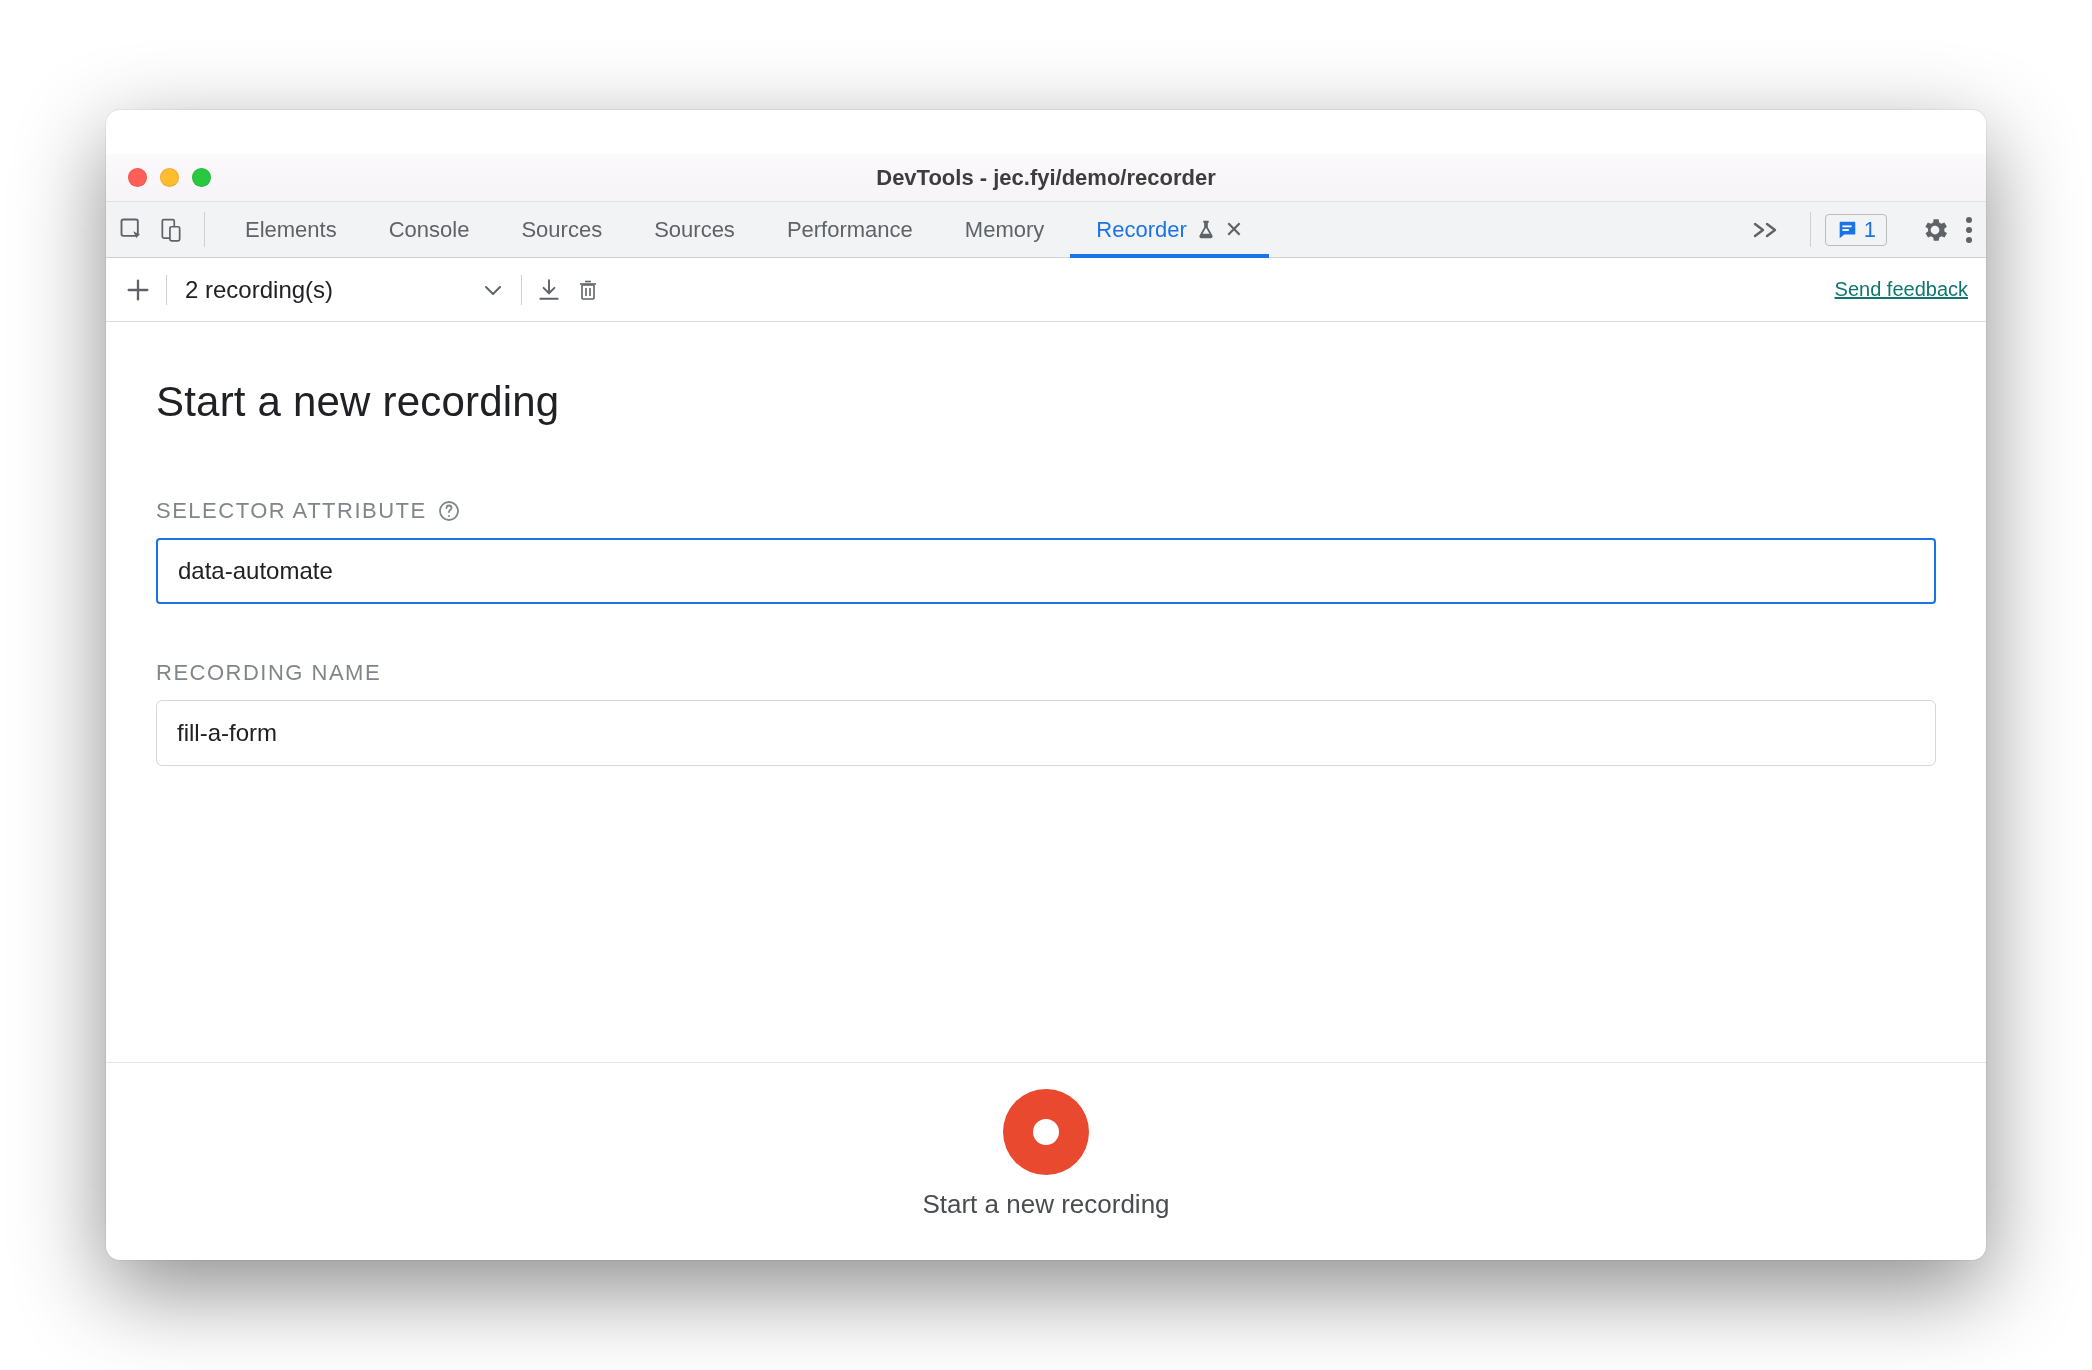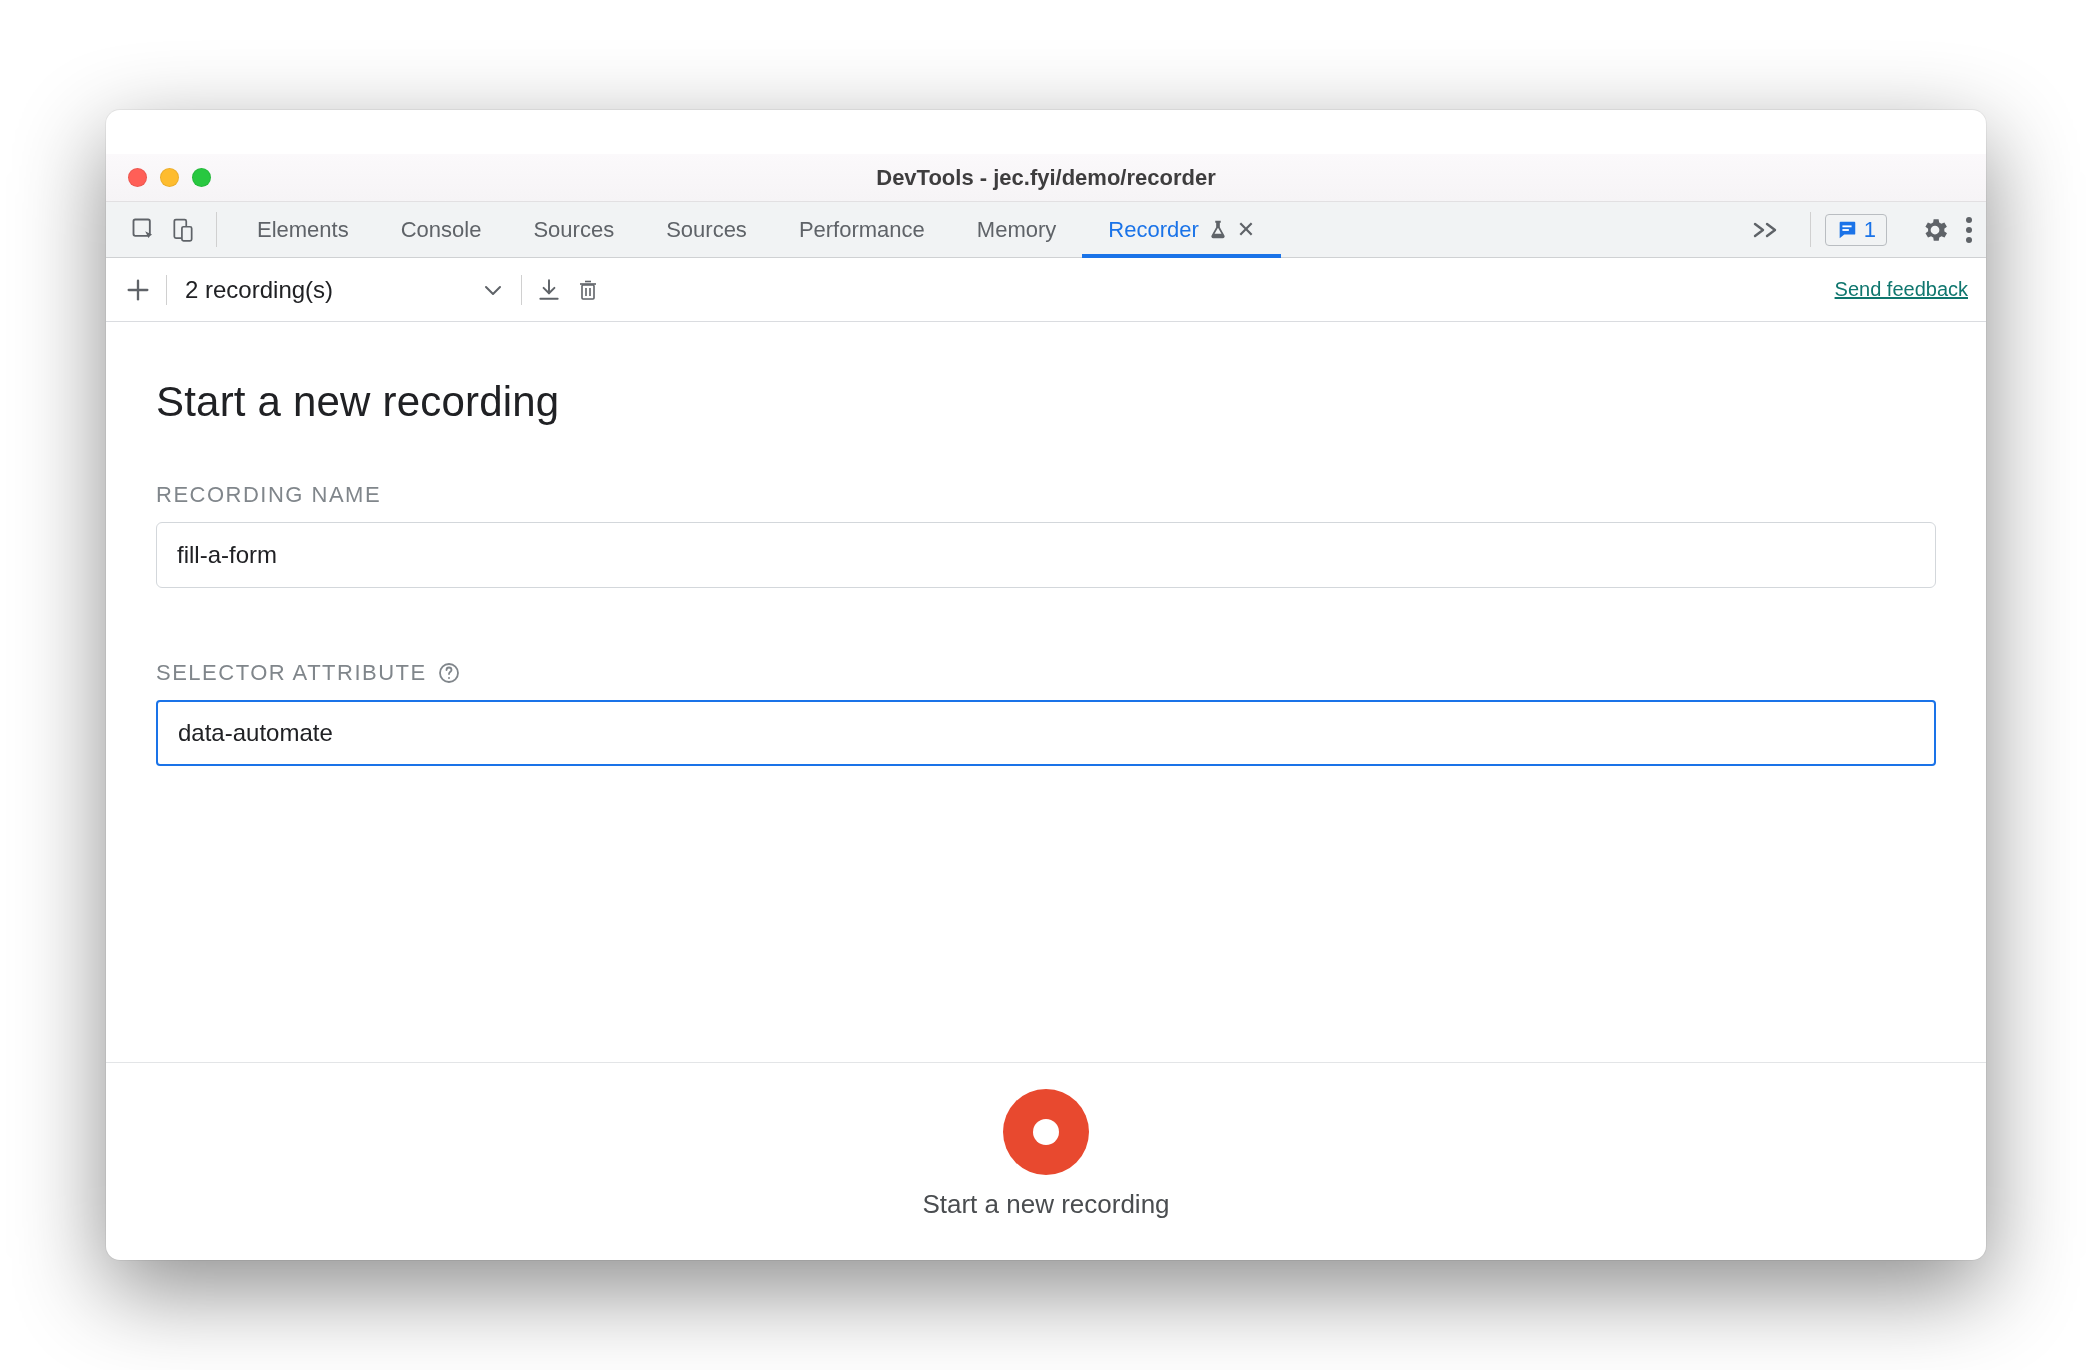--- a/index.html
+++ b/index.html
@@ -45,21 +45,21 @@
       font-size: 22px; font-weight: 600; color:#3e3d3e;
       pointer-events:none;
     }
     
     .tabsrow {
       height: 56px;
       background:#f1f3f4;
       border-bottom:1px solid #cfd1d3;
       display:flex;
       align-items:stretch;
-      padding: 0 12px 0 24px;
+      padding: 0 12px 0 12px;
       gap: 8px;
       font-size: 22px;
       color:#5f6368;
     }
     .tabsrow .left-tools { display:flex; align-items:center; gap:12px; padding-right:6px; }
     .tabsrow .divider { width:1px; background:#d0d0d0; margin: 10px 6px; }
     .tablist { display:flex; align-items:stretch; flex:1; }
     .tab {
       display:flex; align-items:center; justify-content:center;
       padding: 0 26px; cursor:pointer; position:relative;
@@ -251,41 +251,41 @@
             <line x1="10" y1="10" x2="10" y2="18"></line>
             <line x1="14" y1="10" x2="14" y2="18"></line>
           </svg>
       </span>
     </div>
     <a class="feedback-link">Send feedback</a>
   </div>
 
   <div class="content">
     <h1 class="page-title">Start a new recording</h1>
-
-    <div class="field-block">
-      <div class="field-label">
-        <span>RECORDING NAME</span>
-      </div>
-      <input class="text-input" type="text" value="fill-a-form" style="">
-    </div>
 
     <div class="field-block" style="margin-top:72px">
       <div class="field-label">
         <span>SELECTOR ATTRIBUTE</span>
         <span>
           <svg width="24" height="24" viewBox="0 0 24 24" fill="none" stroke="#80868b" stroke-width="1.8">
               <circle cx="12" cy="12" r="9"></circle>
               <path d="M9.5 9a2.5 2.5 0 0 1 5 0c0 1.6-2.5 2-2.5 4" stroke-linecap="round"></path>
               <circle cx="12" cy="17" r="1" fill="#80868b" stroke="none"></circle>
             </svg>
         </span>
       </div>
       <input class="text-input focused" type="text" value="data-automate" style="">
     </div>
+
+    <div class="field-block">
+      <div class="field-label">
+        <span>RECORDING NAME</span>
+      </div>
+      <input class="text-input" type="text" value="fill-a-form" style="">
+    </div>
   </div>
 
   <div class="bottom">
     <div class="record-btn">
       <div class="dot"></div>
     </div>
     <div class="record-label">Start a new recording</div>
   </div>
 
 </div>

